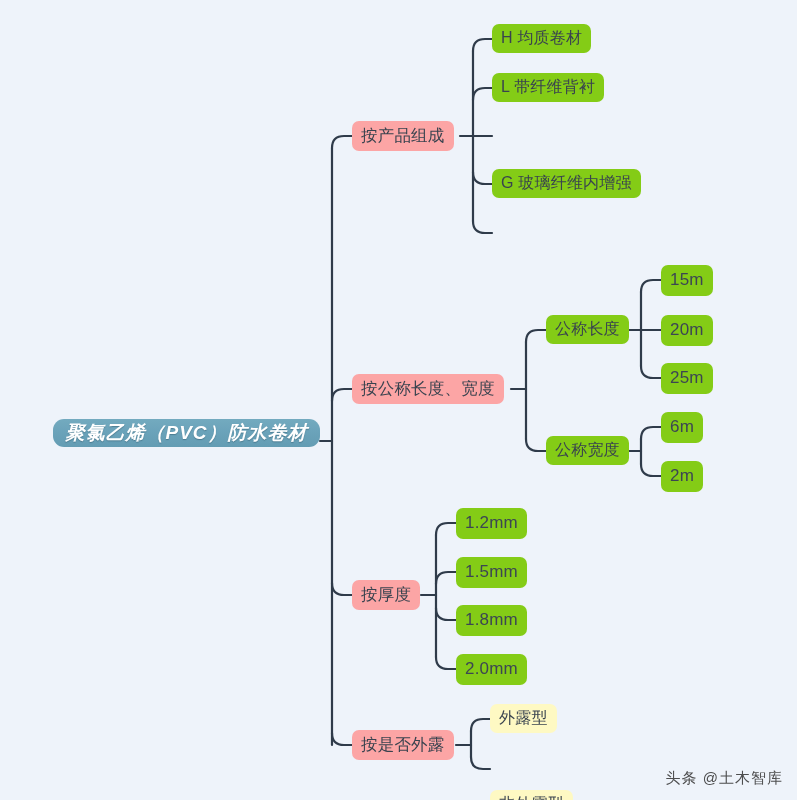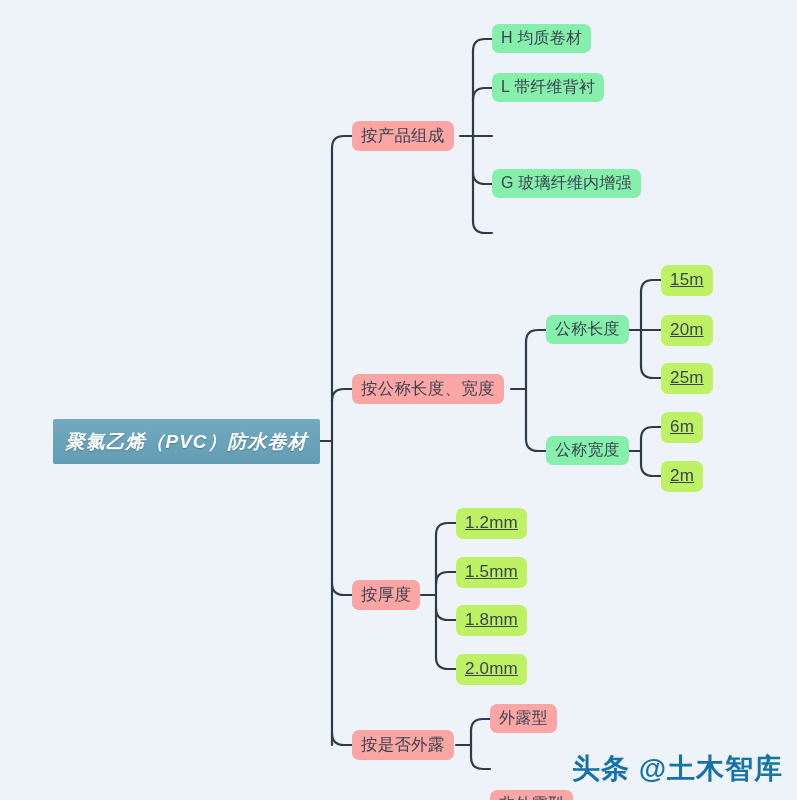--- a/index.html
+++ b/index.html
@@ -43,61 +43,60 @@
     padding: 5px 9px 6px 9px;
     line-height: 1.15;
     letter-spacing: 0.2px;
   }
   .node.lvl1 {
     font-size: 16.5px;
     background: #fca5a5;
   }
   .node.lvl2 {
     font-size: 16px;
-    background: #86efac;
+    background: #84cc16;
   }
   .node.lvl3 {
     font-size: 16px;
-    background: #fca5a5;
+    background: #fef9c3;
   }
   .node.num {
     font-size: 17px;
-    background: #bef264;
+    background: #84cc16;
     color: #3c4653;
-    text-decoration: underline;
   }
   
   #root-node {
     position: absolute;
     left: 53px;
     top: 419px;
     width: 267px;
-    height: 45px;
+    height: 28px;
     box-sizing: border-box;
     display: flex;
     align-items: center;
     justify-content: center;
-    border-radius: 2px;
+    border-radius: 11px;
     background: linear-gradient(180deg, #73aabf 0%, #6ba3ba 45%, #639cb3 100%);
     color: #ffffff;
     font-size: 19px;
     font-style: italic;
     font-weight: 700;
     letter-spacing: 1px;
     text-shadow: 0 1px 1px rgba(40,80,100,0.45);
     white-space: nowrap;
   }
   
   #watermark {
     position: absolute;
     right: 14px;
     bottom: 12px;
-    font-size: 28px;
-    font-weight: 700;
-    color: #0369a1;
+    font-size: 15px;
+    font-weight: 400;
+    color: #404040;
     opacity: 0.92;
     letter-spacing: 1px;
     white-space: nowrap;
   }
 </style>
 </head>
 <body>
 
 <div id="canvas">
 

